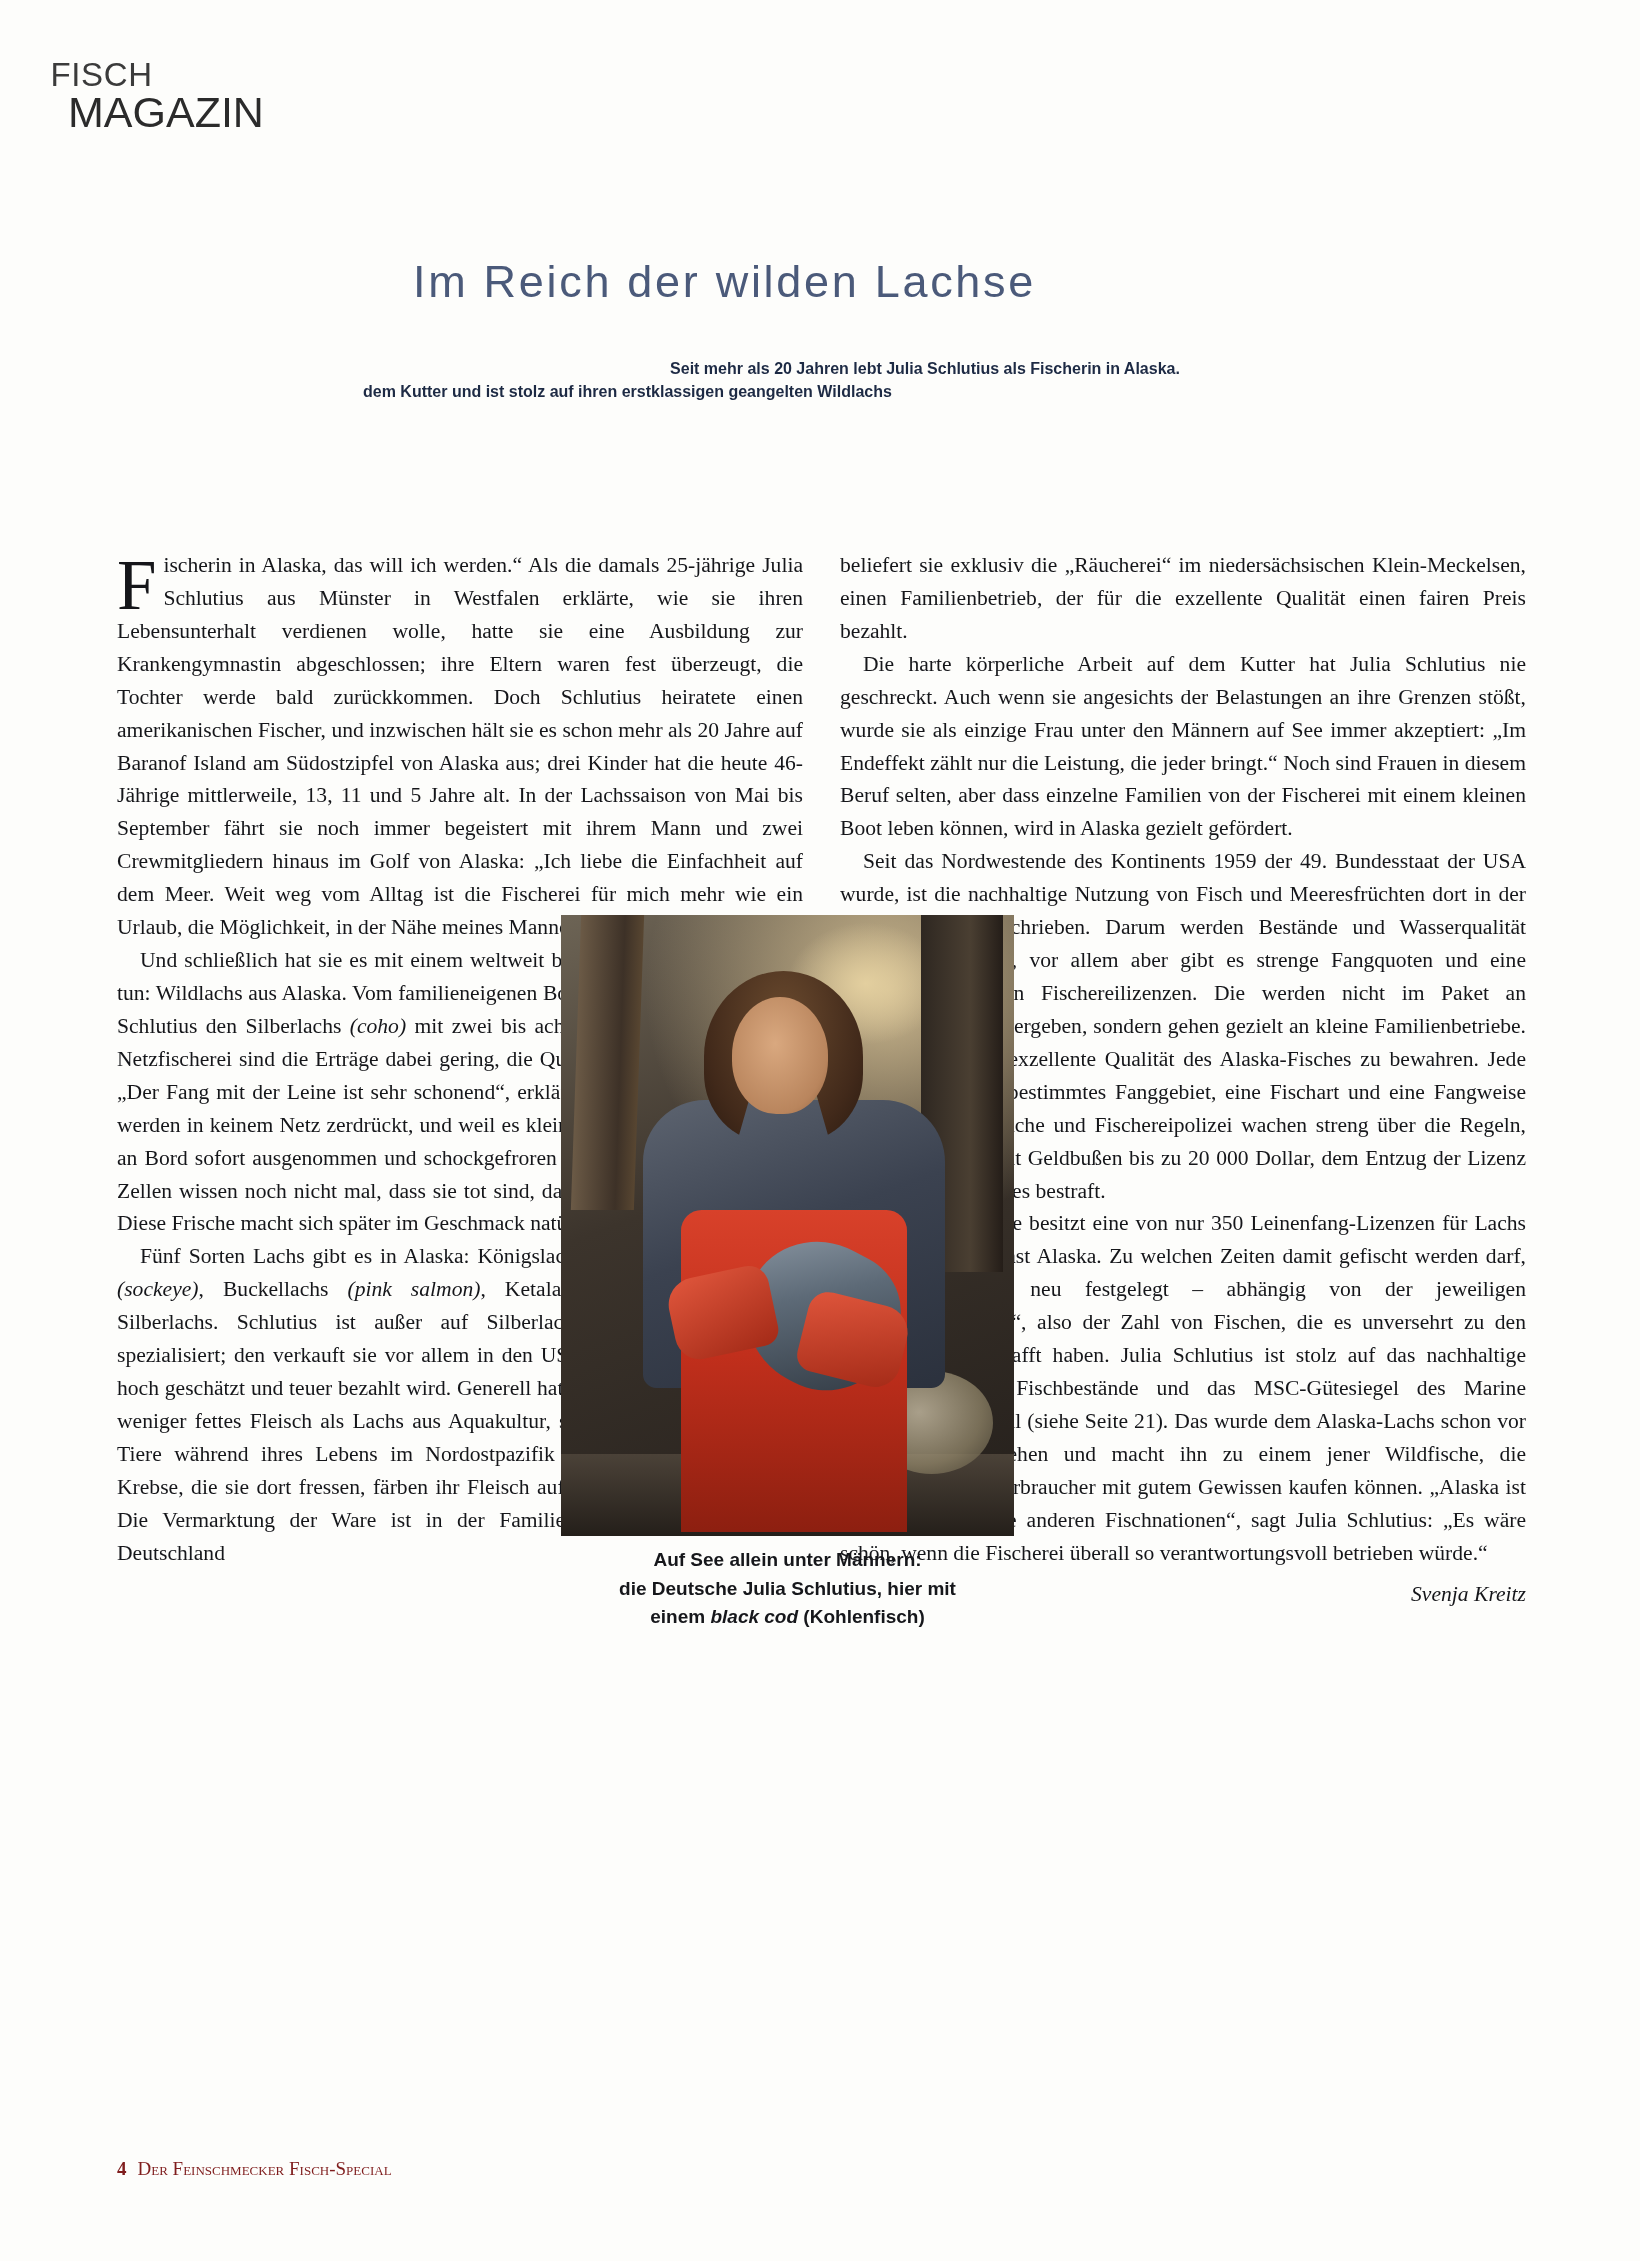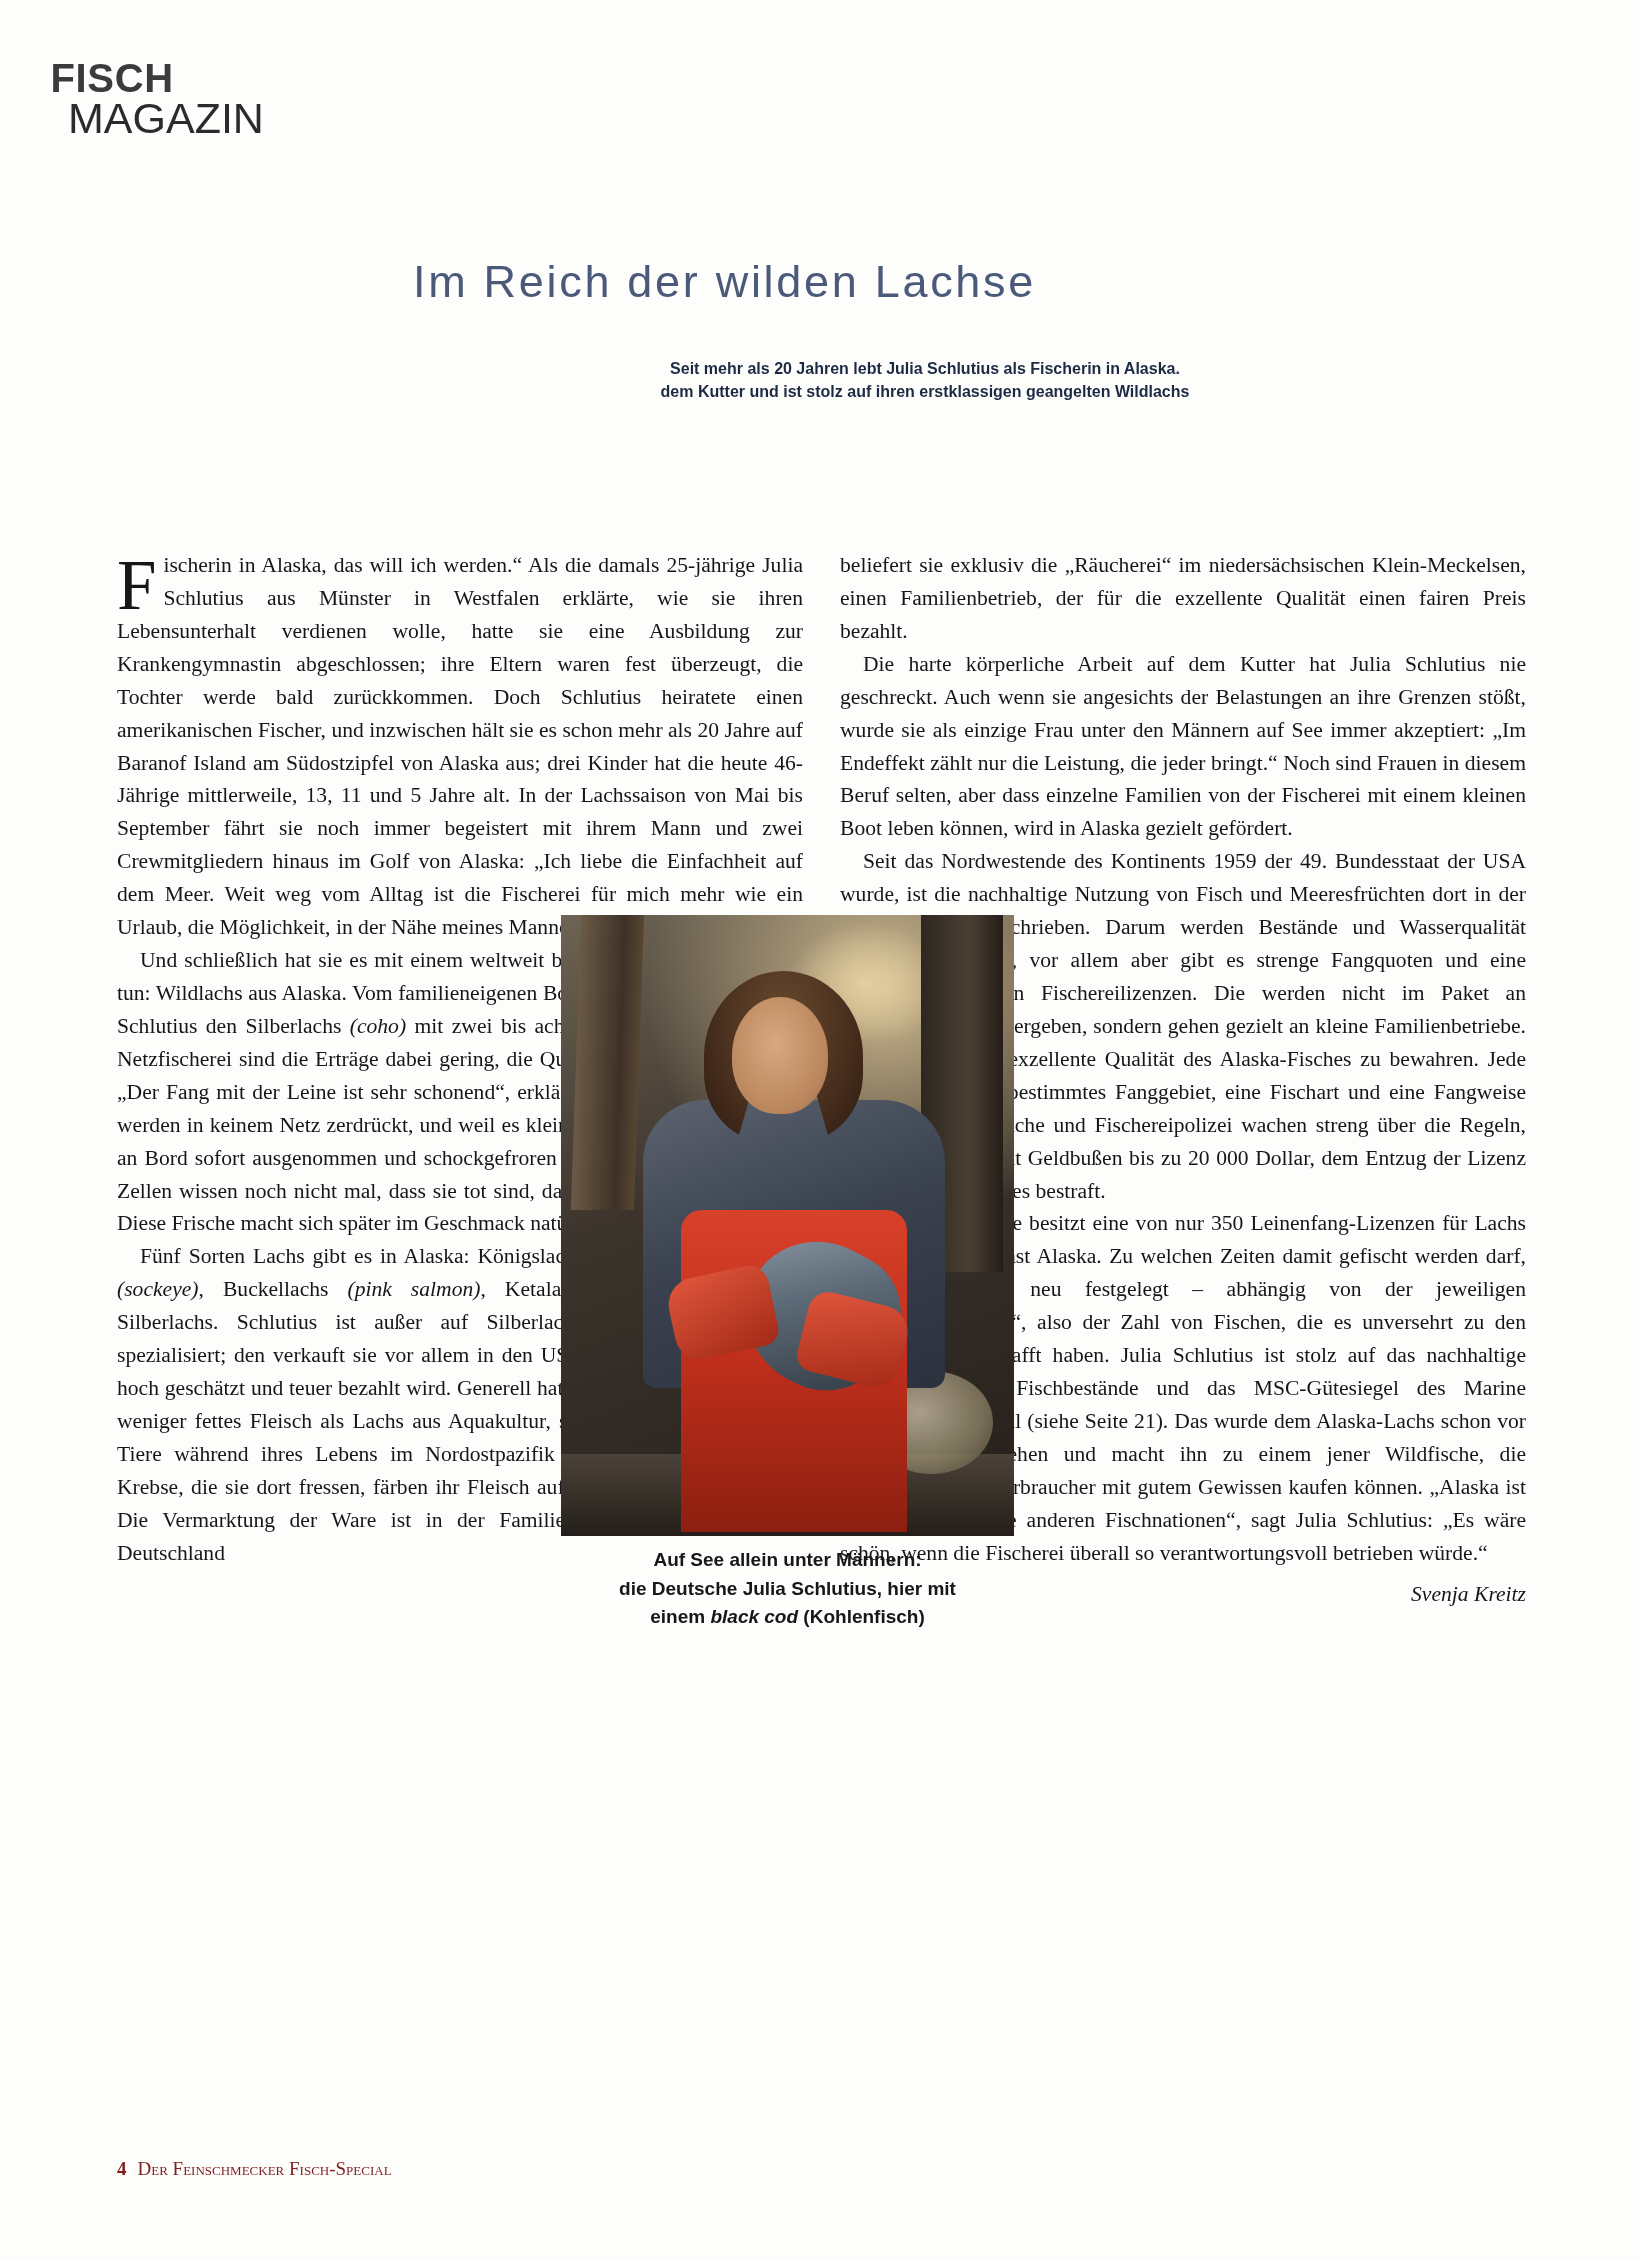--- a/index.html
+++ b/index.html
@@ -26,24 +26,24 @@
 
   
   .masthead {
     position: absolute;
     left: 49px;
     top: 60px;
     line-height: 0.92;
   }
   .masthead .fisch {
     font-family: "Liberation Sans", sans-serif;
-    font-size: 40px;
+    font-size: 33px;
     letter-spacing: 0.7px;
     color: #3b3b3b;
-    font-weight: 700;
+    font-weight: 400;
     display: block;
     margin-left: 1.4px;
   }
   .masthead .magazin {
     font-family: "Liberation Sans", sans-serif;
     font-size: 43px;
     letter-spacing: 0px;
     color: #2b2b2b;
     font-weight: 400;
     display: block;
@@ -71,21 +71,21 @@
     top: 357px;
     width: 1124px;
     font-family: "Liberation Sans", sans-serif;
     font-weight: 700;
     font-size: 16px;
     line-height: 1.44;
     color: #1d2a44;
   }
   .deck .l1 { display:block; text-align: center; }
   .deck .l2 { display:block; text-align: center; }
-  .deck .l3 { display:block; text-align: center; }
+  .deck .l3 { display:block; text-align: left; }
 
   
   .col {
     position: absolute;
     top: 549px;
     width: 686px;
     font-size: 21.6px;
     line-height: 1.525;
     text-align: justify;
     color: #15161a;

